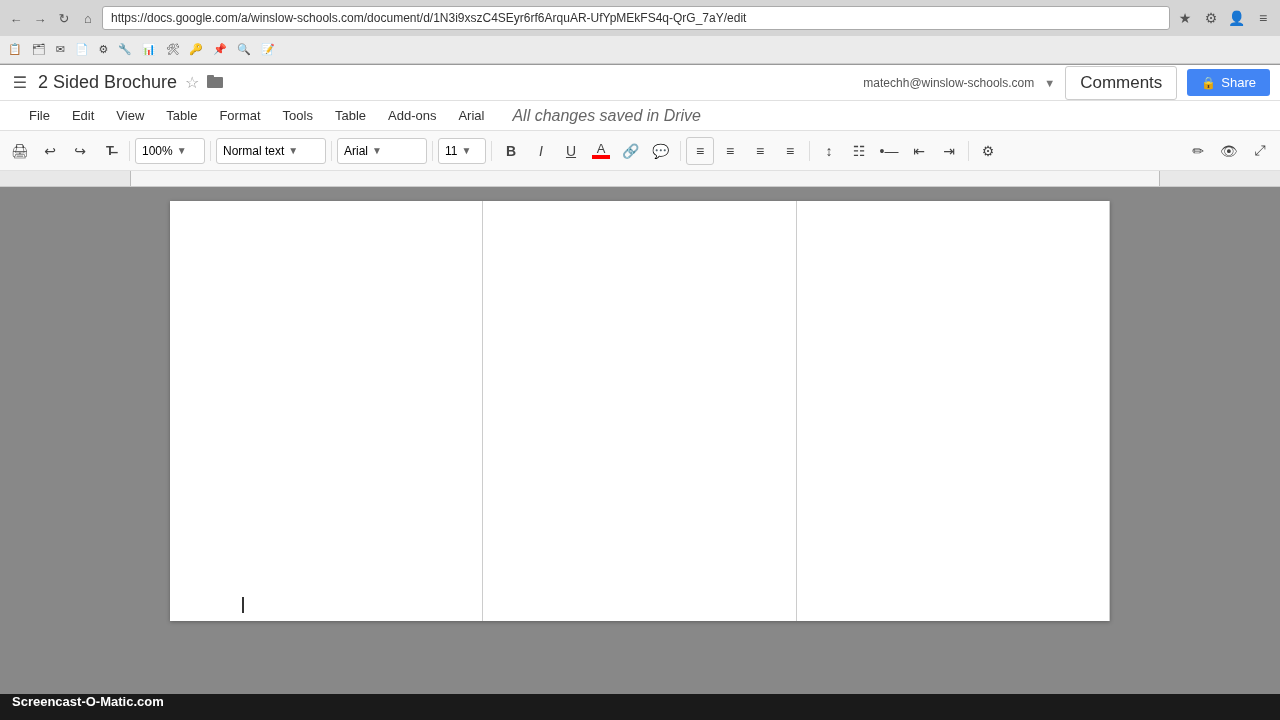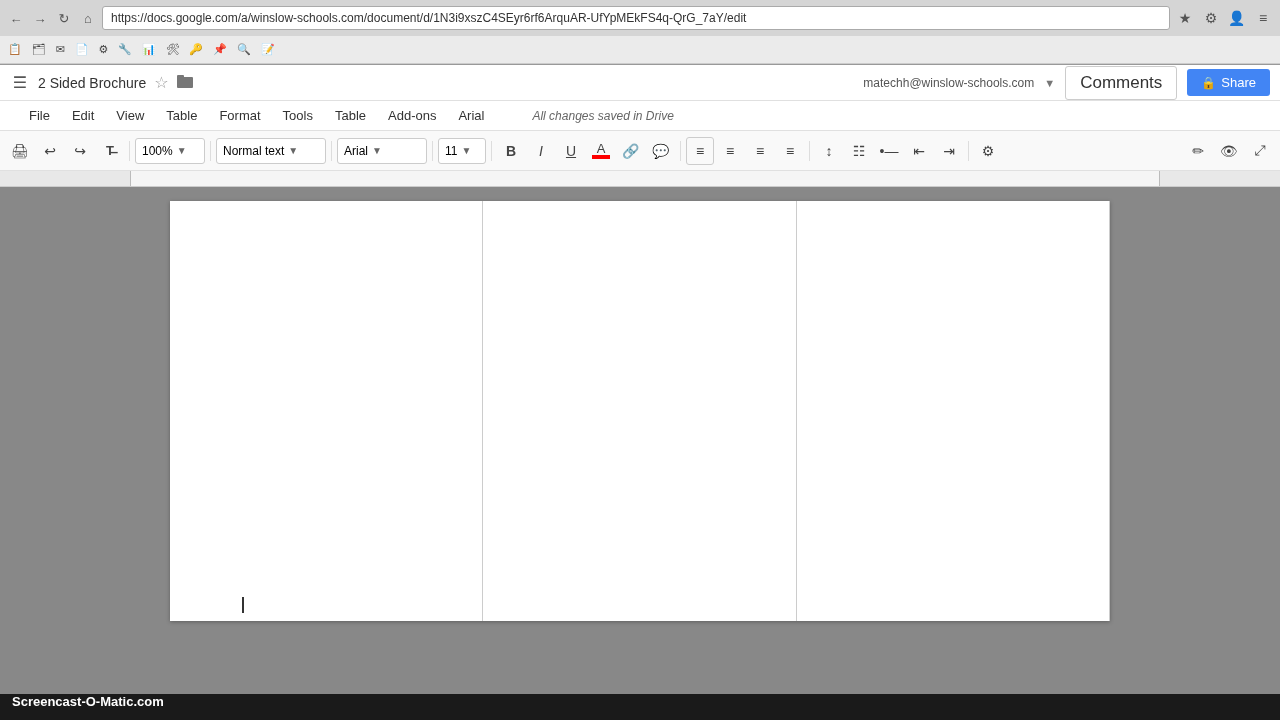--- a/index.html
+++ b/index.html
@@ -74,21 +74,21 @@
     .doc-title-area {
       display: flex;
       align-items: center;
       gap: 8px;
     }
     .hamburger-icon {
       font-size: 16px; color: #555; cursor: pointer;
       width: 20px; display: flex; align-items: center; justify-content: center;
     }
     .doc-title {
-      font-size: 14px;
+      font-size: 18px;
       color: #333;
       font-weight: normal;
     }
     .star-icon { font-size: 16px; color: #999; cursor: pointer; }
     .folder-icon { font-size: 15px; color: #777; cursor: pointer; }
     .header-right {
       display: flex; align-items: center; gap: 10px;
     }
     .user-email { font-size: 12px; color: #555; }
     .comments-btn {
@@ -123,22 +123,22 @@
       border-bottom: 1px solid #e0e0e0;
     }
     .menu-item {
       padding: 4px 10px;
       font-size: 13px;
       color: #333;
       cursor: pointer;
       border-radius: 3px;
     }
     .status-text {
-      margin-left: 36px;
-      font-size: 12px;
+      margin-left: 16px;
+      font-size: 16px;
       color: #666;
       font-style: italic;
     }
 
     
     .toolbar {
       background: #f9f9f9;
       height: 40px;
       display: flex;
       align-items: center;

